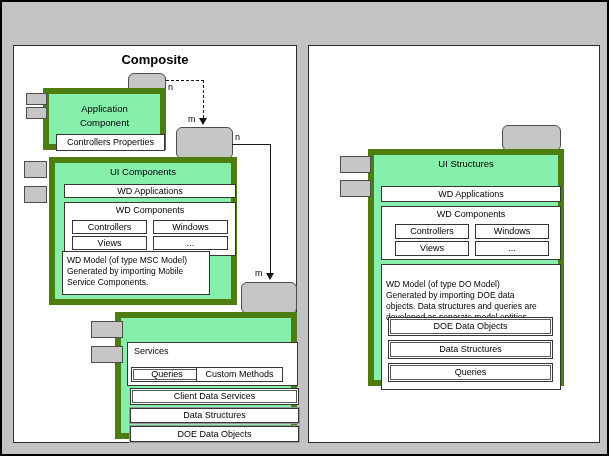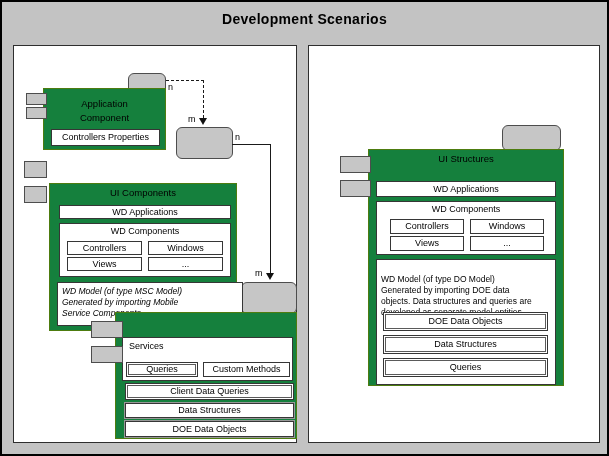--- a/index.html
+++ b/index.html
@@ -17,21 +17,21 @@
     position:absolute; top:43px; height:398px;
     background:#fff; border:1px solid #2e2e2e;
   }
   .panel-left  { left:11px;  width:284px; }
   .panel-right { left:306px; width:292px; }
   .panel-heading {
     position:absolute; top:6px; left:0; width:100%;
     text-align:center; font-size:13px; font-weight:bold;
   }
   .gray-box {
-    position:absolute; background:#15803d; border:1px solid #4d7c0f;
+    position:absolute; background:#86efac; border:6px solid #4d7c0f;
   }
   .tab {
     position:absolute; background:#c6c6c6; border:1px solid #4d4d4d;
     border-radius:6px 6px 0 0;
   }
   .tab.rounded { border-radius:6px; }
   .chip {
     position:absolute; background:#c6c6c6; border:1px solid #4d4d4d; z-index:5;
   }
   .box-header {
@@ -63,23 +63,23 @@
   .app-title {
     position:absolute; top:8px; left:0; width:100%;
     text-align:center; font-size:9.5px; line-height:1.45;
   }
   .svc-label { position:absolute; top:4px; left:6px; font-size:9px; }
 </style>
 </head>
 <body>
 
 <div class="screen">
-  <div class="diagram-title">Development Scenarios</div>
 
   <section class="panel panel-left">
+    <div class="panel-heading">Composite</div>
 
     <div class="tab" style="left:114px; top:27px; width:38px; height:18px;"></div>
     <div class="gray-box" style="left:29px; top:42px; width:123px; height:62px; z-index:2;">
       <div class="app-title multiline">Application
 Component</div>
       <div class="lbl" style="left:7px; top:40px; width:109px; height:17px;">Controllers Properties</div>
     </div>
     <div class="chip" style="left:12px; top:47px; width:21px; height:12px;"></div>
     <div class="chip" style="left:12px; top:61px; width:21px; height:12px;"></div>
 
@@ -89,45 +89,45 @@
     <div class="conn-label" style="left:154px; top:37px;">n</div>
     <div class="conn-label" style="left:174px; top:69px;">m</div>
 
     <div class="tab rounded" style="left:162px; top:81px; width:57px; height:32px;"></div>
     <div class="conn-label" style="left:221px; top:87px;">n</div>
     <div class="conn-h" style="left:218px; top:98px; width:39px;"></div>
     <div class="conn-v" style="left:256px; top:98px; height:130px;"></div>
     <div class="arrow-down" style="left:252px; top:227px;"></div>
     <div class="conn-label" style="left:241px; top:223px;">m</div>
 
-    <div class="gray-box" style="left:35px; top:111px; width:188px; height:148px; z-index:2;margin-top:26px;">
+    <div class="gray-box" style="left:35px; top:111px; width:188px; height:148px; z-index:2;">
       <div class="box-header">UI Components</div>
       <div class="lbl" style="left:9px; top:21px; width:172px; height:14px;">WD Applications</div>
       <div class="lbl" style="left:9px; top:39px; width:172px; height:54px; display:block;">
         <div class="box-header" style="font-size:9px;">WD Components</div>
         <div class="lbl" style="left:7px; top:17px; width:75px; height:14px;">Controllers</div>
         <div class="lbl" style="left:88px; top:17px; width:75px; height:14px;">Windows</div>
         <div class="lbl" style="left:7px; top:33px; width:75px; height:14px;">Views</div>
         <div class="lbl" style="left:88px; top:33px; width:75px; height:14px;">...</div>
       </div>
-      <div class="text-box" style="left:7px; top:98px; width:186px; height:44px;font-style:italic;">WD Model (of type MSC Model)
+      <div class="text-box" style="left:7px; top:88px; width:148px; height:44px;">WD Model (of type MSC Model)
 Generated by importing Mobile
 Service Components.</div>
     </div>
     <div class="chip" style="left:10px; top:115px; width:23px; height:17px;"></div>
     <div class="chip" style="left:10px; top:140px; width:23px; height:17px;"></div>
 
     <div class="tab rounded" style="left:227px; top:236px; width:56px; height:32px;"></div>
     <div class="gray-box" style="left:101px; top:266px; width:182px; height:127px; z-index:2;">
       <div class="lbl" style="left:6px; top:24px; width:171px; height:44px; display:block;">
         <div class="svc-label">Services</div>
         <div class="lbl dbl" style="left:3px; top:24px; width:72px; height:15px;">Queries</div>
-        <div class="lbl" style="left:80px; top:24px; width:87px; height:15px;">Custom Methods</div>
+        <div class="lbl" style="left:68px; top:24px; width:87px; height:15px;">Custom Methods</div>
       </div>
-      <div class="lbl dbl" style="left:9px; top:70px; width:169px; height:17px;">Client Data Queries</div>
+      <div class="lbl dbl" style="left:9px; top:70px; width:169px; height:17px;">Client Data Services</div>
       <div class="lbl halo" style="left:9px; top:90px; width:169px; height:15px;">Data Structures</div>
       <div class="lbl halo" style="left:9px; top:108px; width:169px; height:16px;">DOE Data Objects</div>
     </div>
     <div class="chip" style="left:77px; top:275px; width:32px; height:17px;"></div>
     <div class="chip" style="left:77px; top:300px; width:32px; height:17px;"></div>
   </section>
 
   <section class="panel panel-right">
 
     <div class="tab rounded" style="left:193px; top:79px; width:59px; height:26px;"></div>

